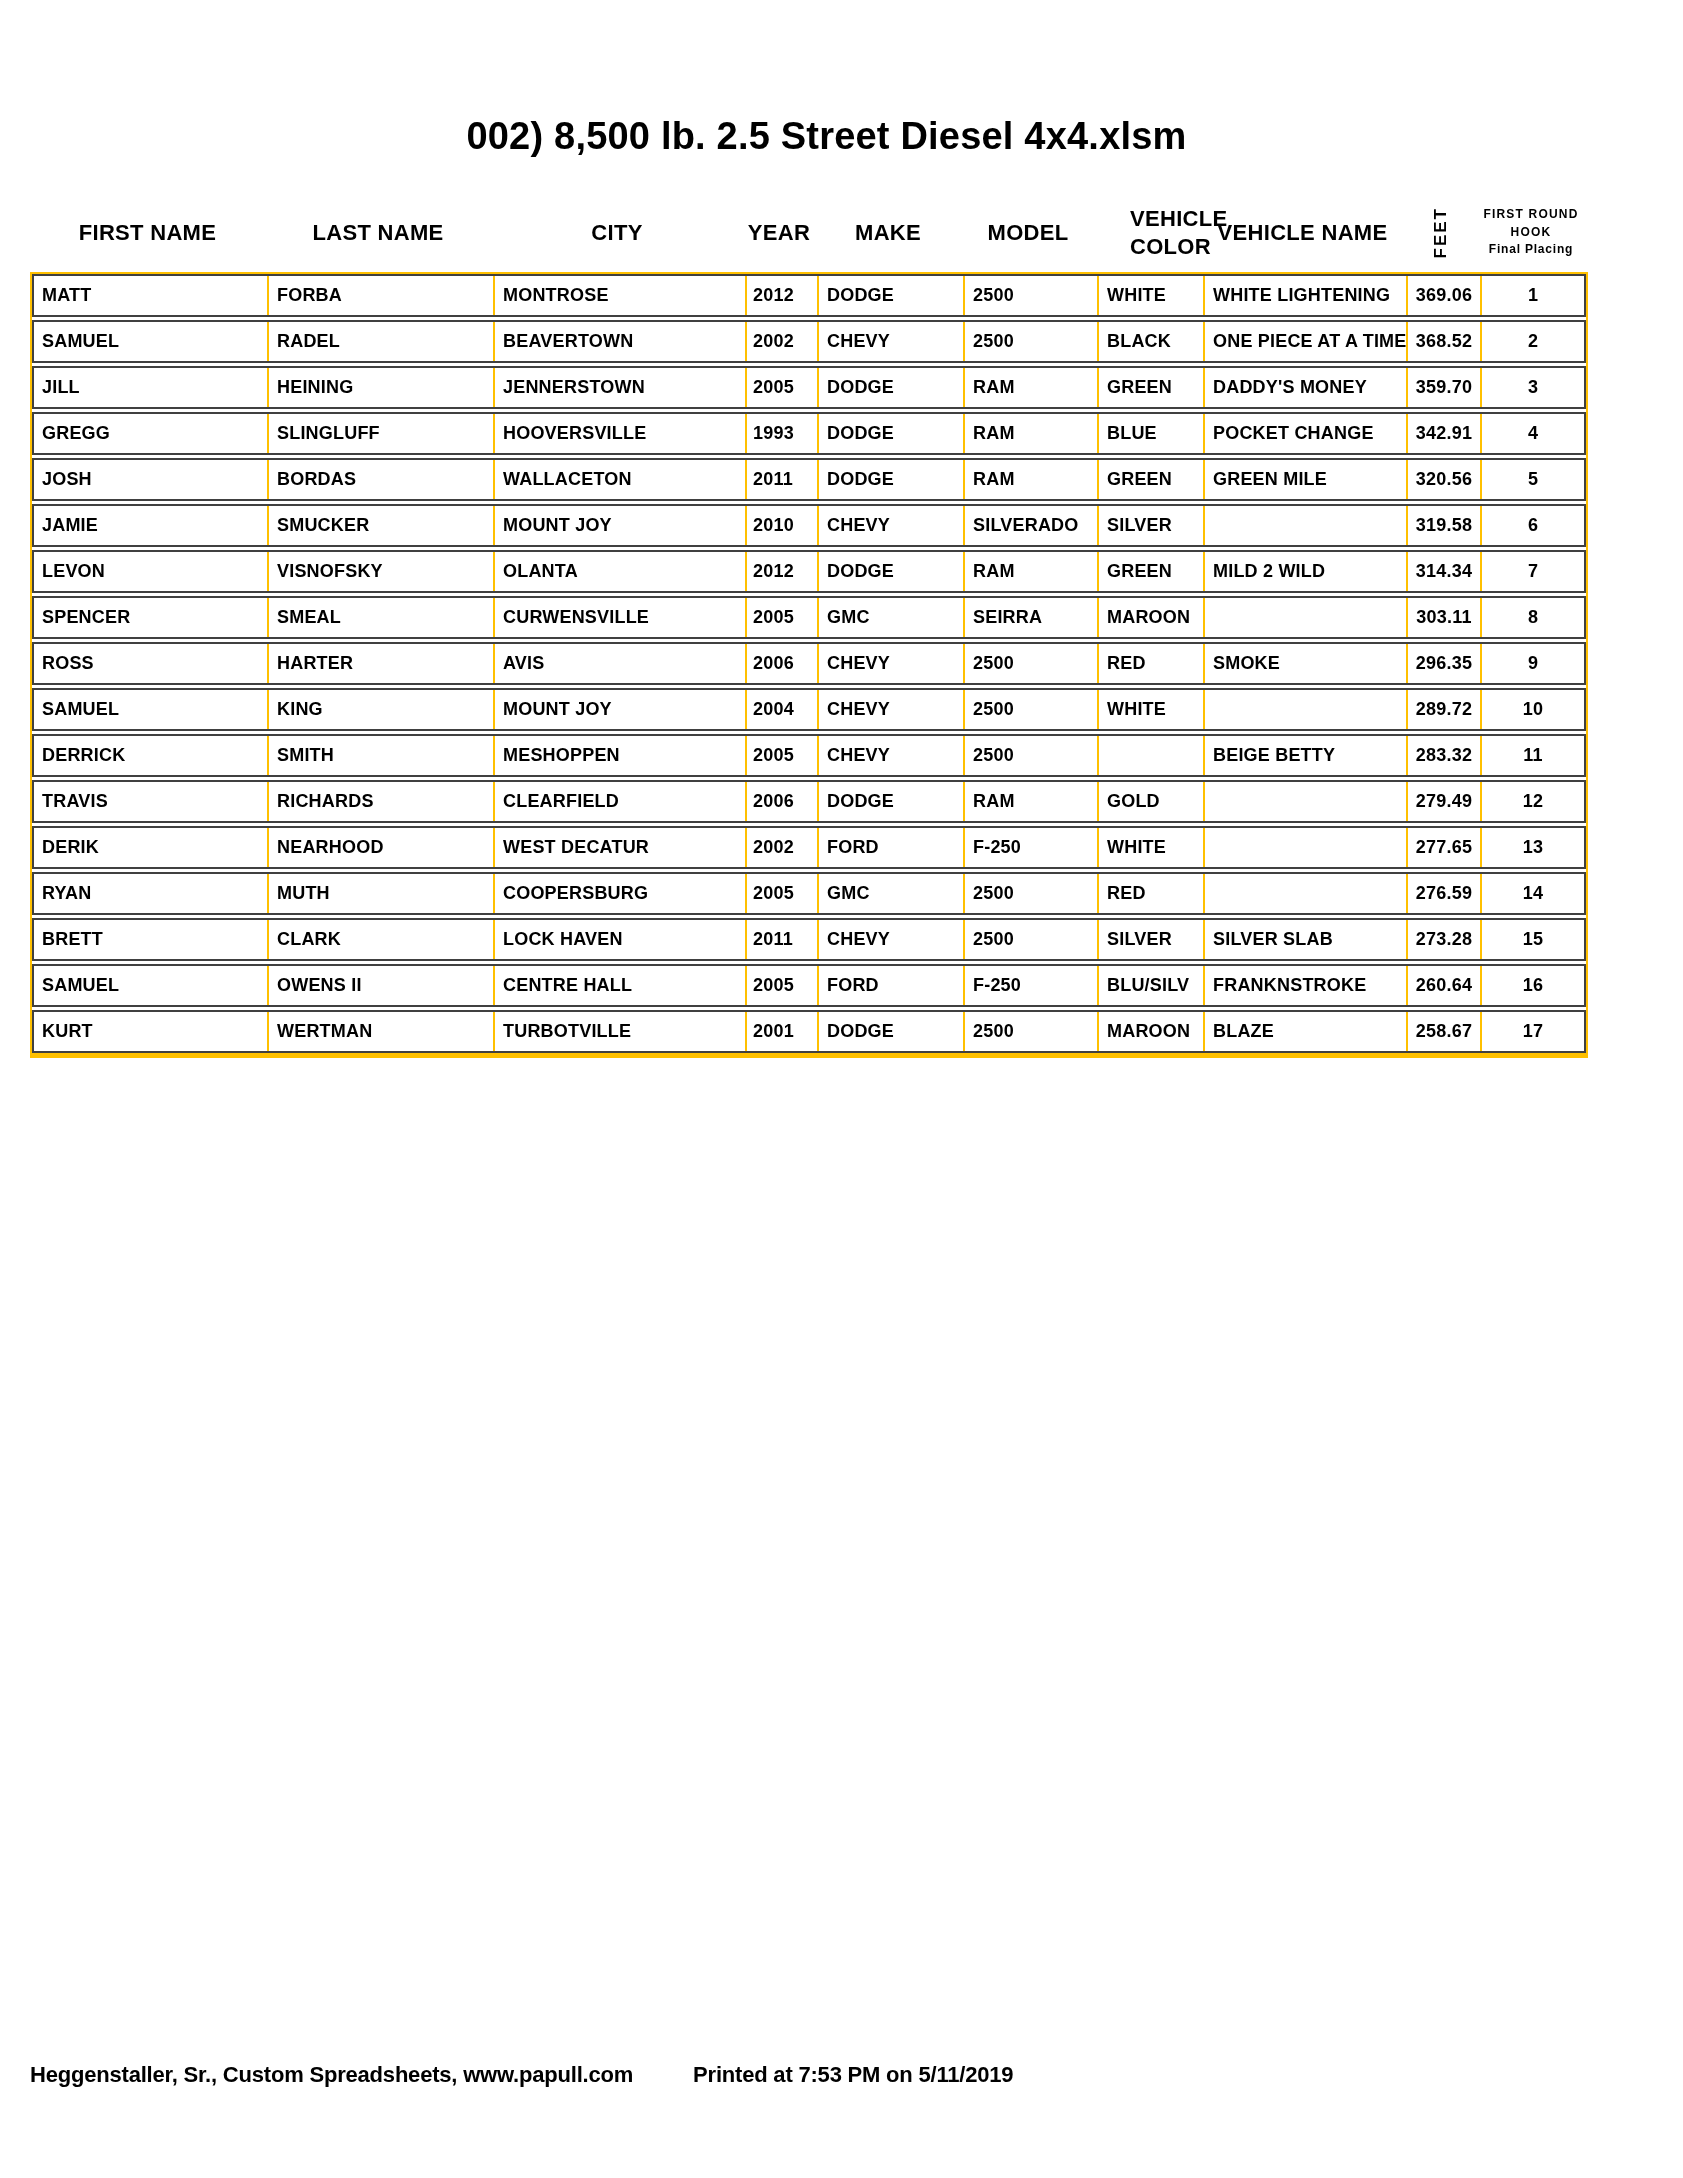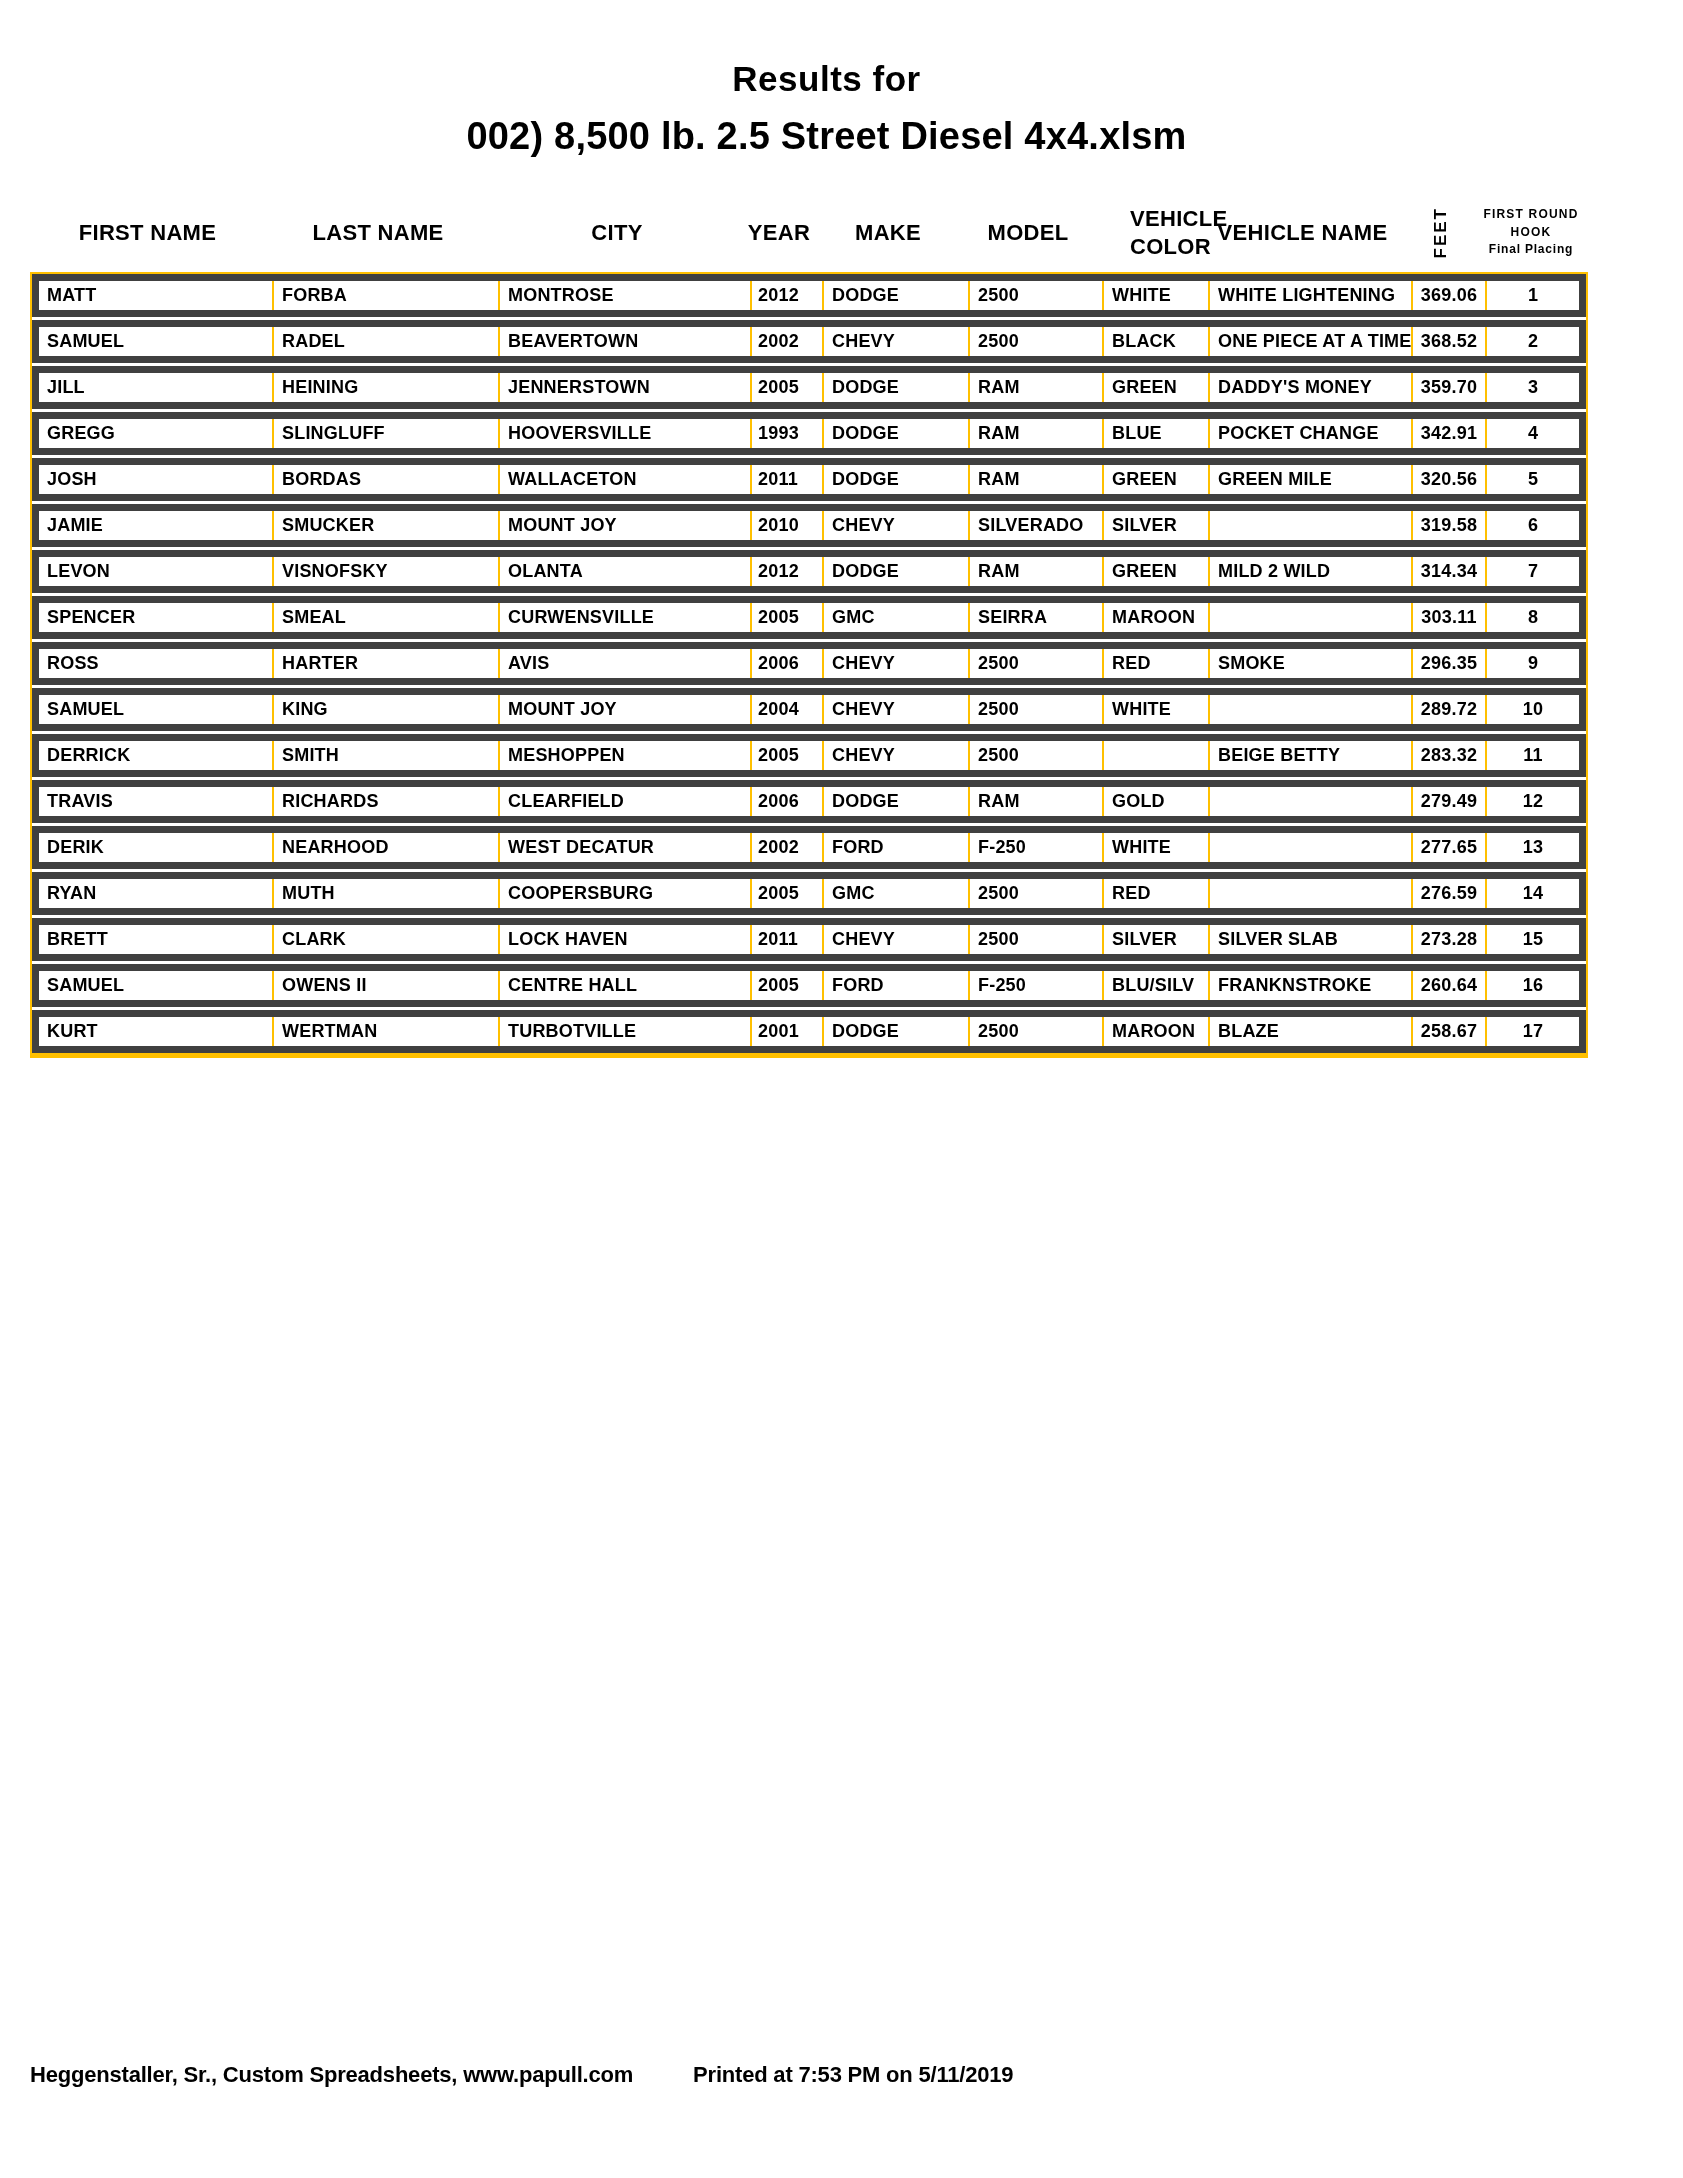--- a/index.html
+++ b/index.html
@@ -31,21 +31,21 @@
   .th-place .sub{display:block;letter-spacing:0.8px;font-size:12px;}
 
   
   .tbl{
     position:absolute;left:30px;top:272px;width:1554px;
     border:2px solid #FFC000;border-bottom-width:5px;
     box-sizing:content-box;background:#fff;
   }
   .row{
     display:grid;grid-template-columns:235px 226px 252px 72px 146px 134px 106px 203px 74px 1fr;
-    height:43px;box-sizing:border-box;border:7px solid #404040;background:#fff;
+    height:43px;box-sizing:border-box;border:2px solid #404040;background:#fff;
   }
   .row:not(:last-child){margin-bottom:3px;}
   .cell{
     display:flex;align-items:center;box-sizing:border-box;
     border-right:2px solid #FFC000;
     padding-left:8px;font-size:18px;letter-spacing:0.2px;white-space:nowrap;overflow:hidden;
   }
   .cell.col-year{padding-left:6px;}
   .cell.col-feet,.cell.col-place{justify-content:center;padding-left:0;}
   .cell.col-place{border-right:none;}
@@ -53,21 +53,20 @@
   
   .footer{position:absolute;left:30px;top:2057px;width:1634px;font-size:22px;
           letter-spacing:-0.2px;line-height:35px;white-space:nowrap;}
   .printed{margin-left:54px;margin-top:23px;}
 </style>
 </head>
 <body>
 
 <div class="page">
 
-  <div class="title1">Results for</div>
   <div class="title2">002) 8,500 lb. 2.5 Street Diesel 4x4.xlsm</div>
 
   <div class="thead">
     <div class="th">FIRST NAME</div>
     <div class="th">LAST NAME</div>
     <div class="th">CITY</div>
     <div class="th">YEAR</div>
     <div class="th">MAKE</div>
     <div class="th">MODEL</div>
     <div class="th th-color">VEHICLE COLOR</div>

